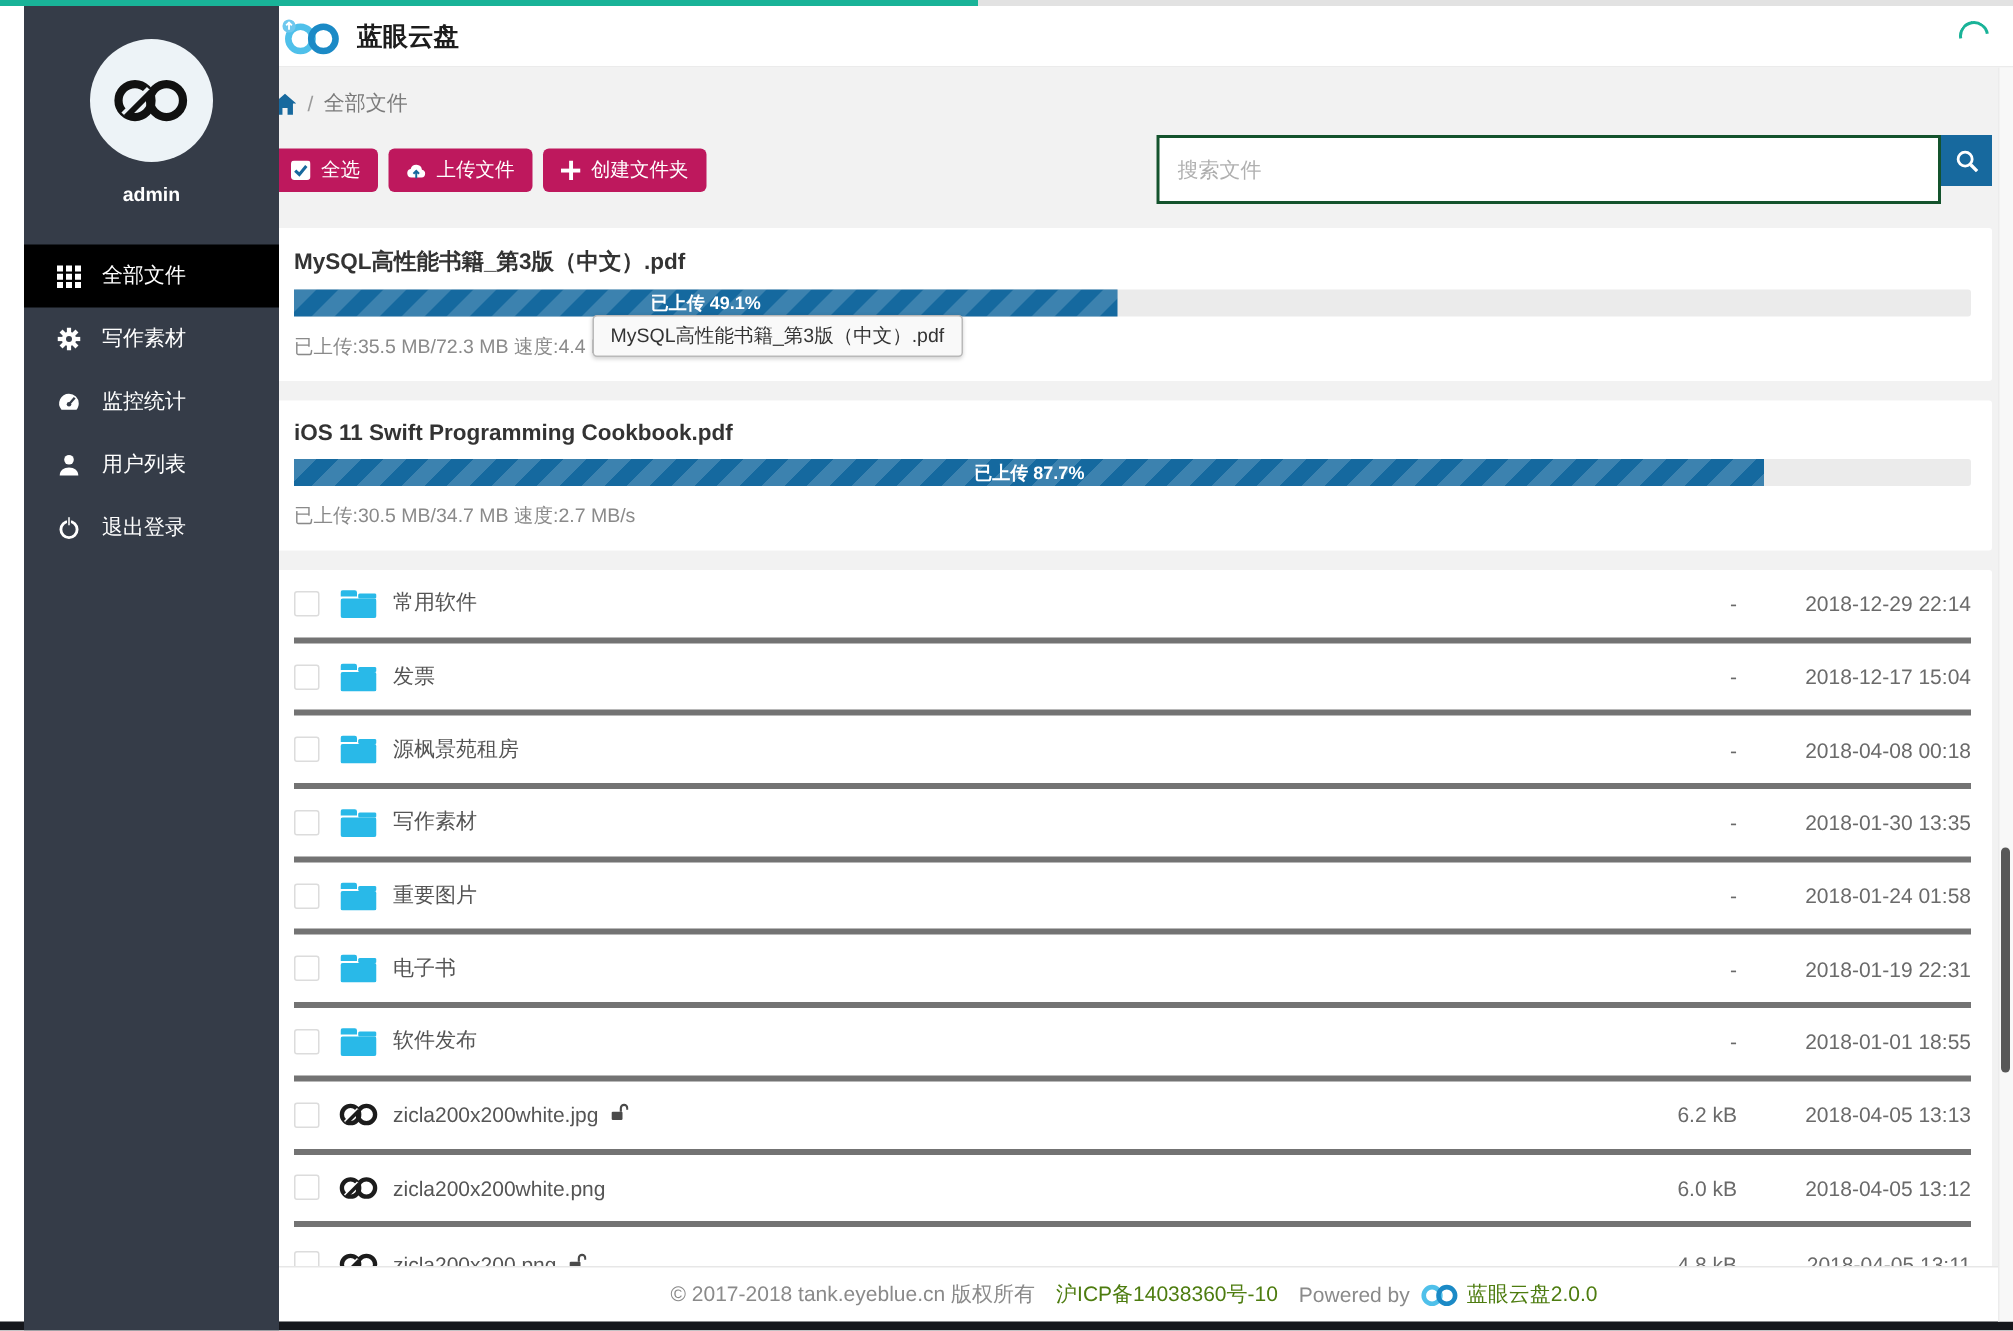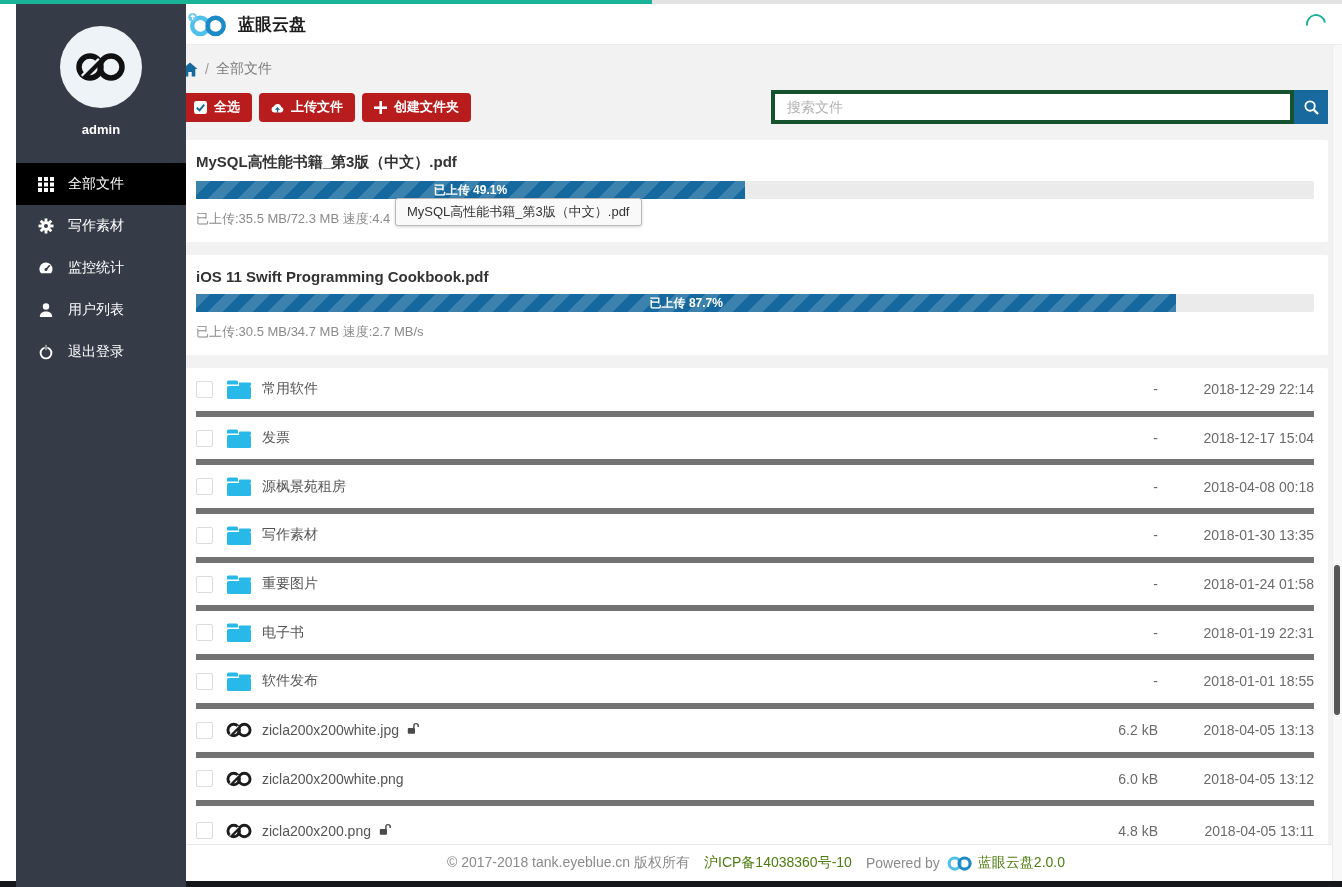--- a/index.html
+++ b/index.html
@@ -30,26 +30,26 @@
   .brand-title { font-size:17px; font-weight:bold; color:#1d1d1d; margin-left:10px; }
   .spinner { margin-left:auto; width:20px; height:20px; border-radius:50%;
              border:2px solid transparent; border-top-color:#19b398; border-right-color:#19b398;
              transform:rotate(-55deg); }
 
   .content { padding:0 14px 0 12px; }
   .breadcrumb { display:flex; align-items:center; gap:7px; margin:15px 0 12px; font-size:14px; color:#7b7b7b; }
   .breadcrumb .sep { color:#9a9a9a; }
 
   .toolbar-row { display:flex; align-items:center; margin-bottom:16px; }
-  .btn { background:#b91c1c; color:#fff; border:none; border-radius:4px; font-size:13px; font-weight:bold;
+  .btn { background:#be185d; color:#fff; border:none; border-radius:4px; font-size:13px; font-weight:normal;
          height:29px; padding:0 12px; margin-right:7px; display:inline-flex; align-items:center; gap:7px;
          font-family:inherit; cursor:pointer; }
   .btn svg { width:13px; height:13px; }
   .search-box { margin-left:auto; display:flex; width:557px; }
-  .search-box input { flex:1; height:34px; border:4px solid #14532d; background:#fff; padding:0 12px;
+  .search-box input { flex:1; height:46px; border:2px solid #14532d; background:#fff; padding:0 12px;
                       font-size:14px; color:#333; font-family:inherit; outline:none; }
   .search-box input::placeholder { color:#b0b0b0; }
   .search-btn { width:34px; height:34px; background:#17699e; border:none; display:flex; align-items:center;
                 justify-content:center; cursor:pointer; }
   .search-btn svg { width:15px; height:15px; }
 
   .card { background:#fff; border-radius:2px; margin-bottom:13px; }
   .upload-card { padding:13px 14px 14px; position:relative; }
   .upload-name { font-size:15px; font-weight:bold; color:#333; margin-bottom:9px; }
   .progress { position:relative; height:18px; background:#ebebeb; border-radius:2px; }
@@ -57,21 +57,21 @@
                    text-align:center; line-height:18px; white-space:nowrap;
                    background-image:linear-gradient(135deg, rgba(255,255,255,.17) 25%, transparent 25%,
                      transparent 50%, rgba(255,255,255,.17) 50%, rgba(255,255,255,.17) 75%, transparent 75%, transparent);
                    background-size:30px 30px; }
   .upload-status { margin-top:11px; font-size:13px; color:#8a8a8a; }
   .upload-tooltip { position:absolute; left:213px; top:58px; background:#f9f9f9; border:1px solid #b9b9b9;
                     border-radius:3px; padding:4px 11px; font-size:13px; color:#333;
                     box-shadow:0 1px 3px rgba(0,0,0,.18); white-space:nowrap; z-index:5; }
 
   .file-card { padding:0 14px; }
-  .file-row { display:flex; align-items:center; height:48.7px; border-bottom:6px solid #737373; cursor:pointer; }
+  .file-row { display:flex; align-items:center; height:48.7px; border-bottom:4px solid #737373; cursor:pointer; }
   .file-row:last-child { border-bottom:none; }
   .checkbox { width:17px; height:17px; border:1px solid #dcdcdc; border-radius:2px; background:#fff; flex:0 0 auto; }
   .file-icon { width:26px; margin:0 10px 0 13px; display:flex; align-items:center; justify-content:center; flex:0 0 auto; }
   .file-name { font-size:14px; color:#555; display:flex; align-items:center; gap:8px; }
   .file-spacer { flex:1; }
   .file-size { width:110px; text-align:right; font-size:14px; color:#6a6a6a; }
   .file-date { width:156px; text-align:right; font-size:14px; color:#6a6a6a; }
   .lock-icon svg { width:12px; height:13px; }
 
   

